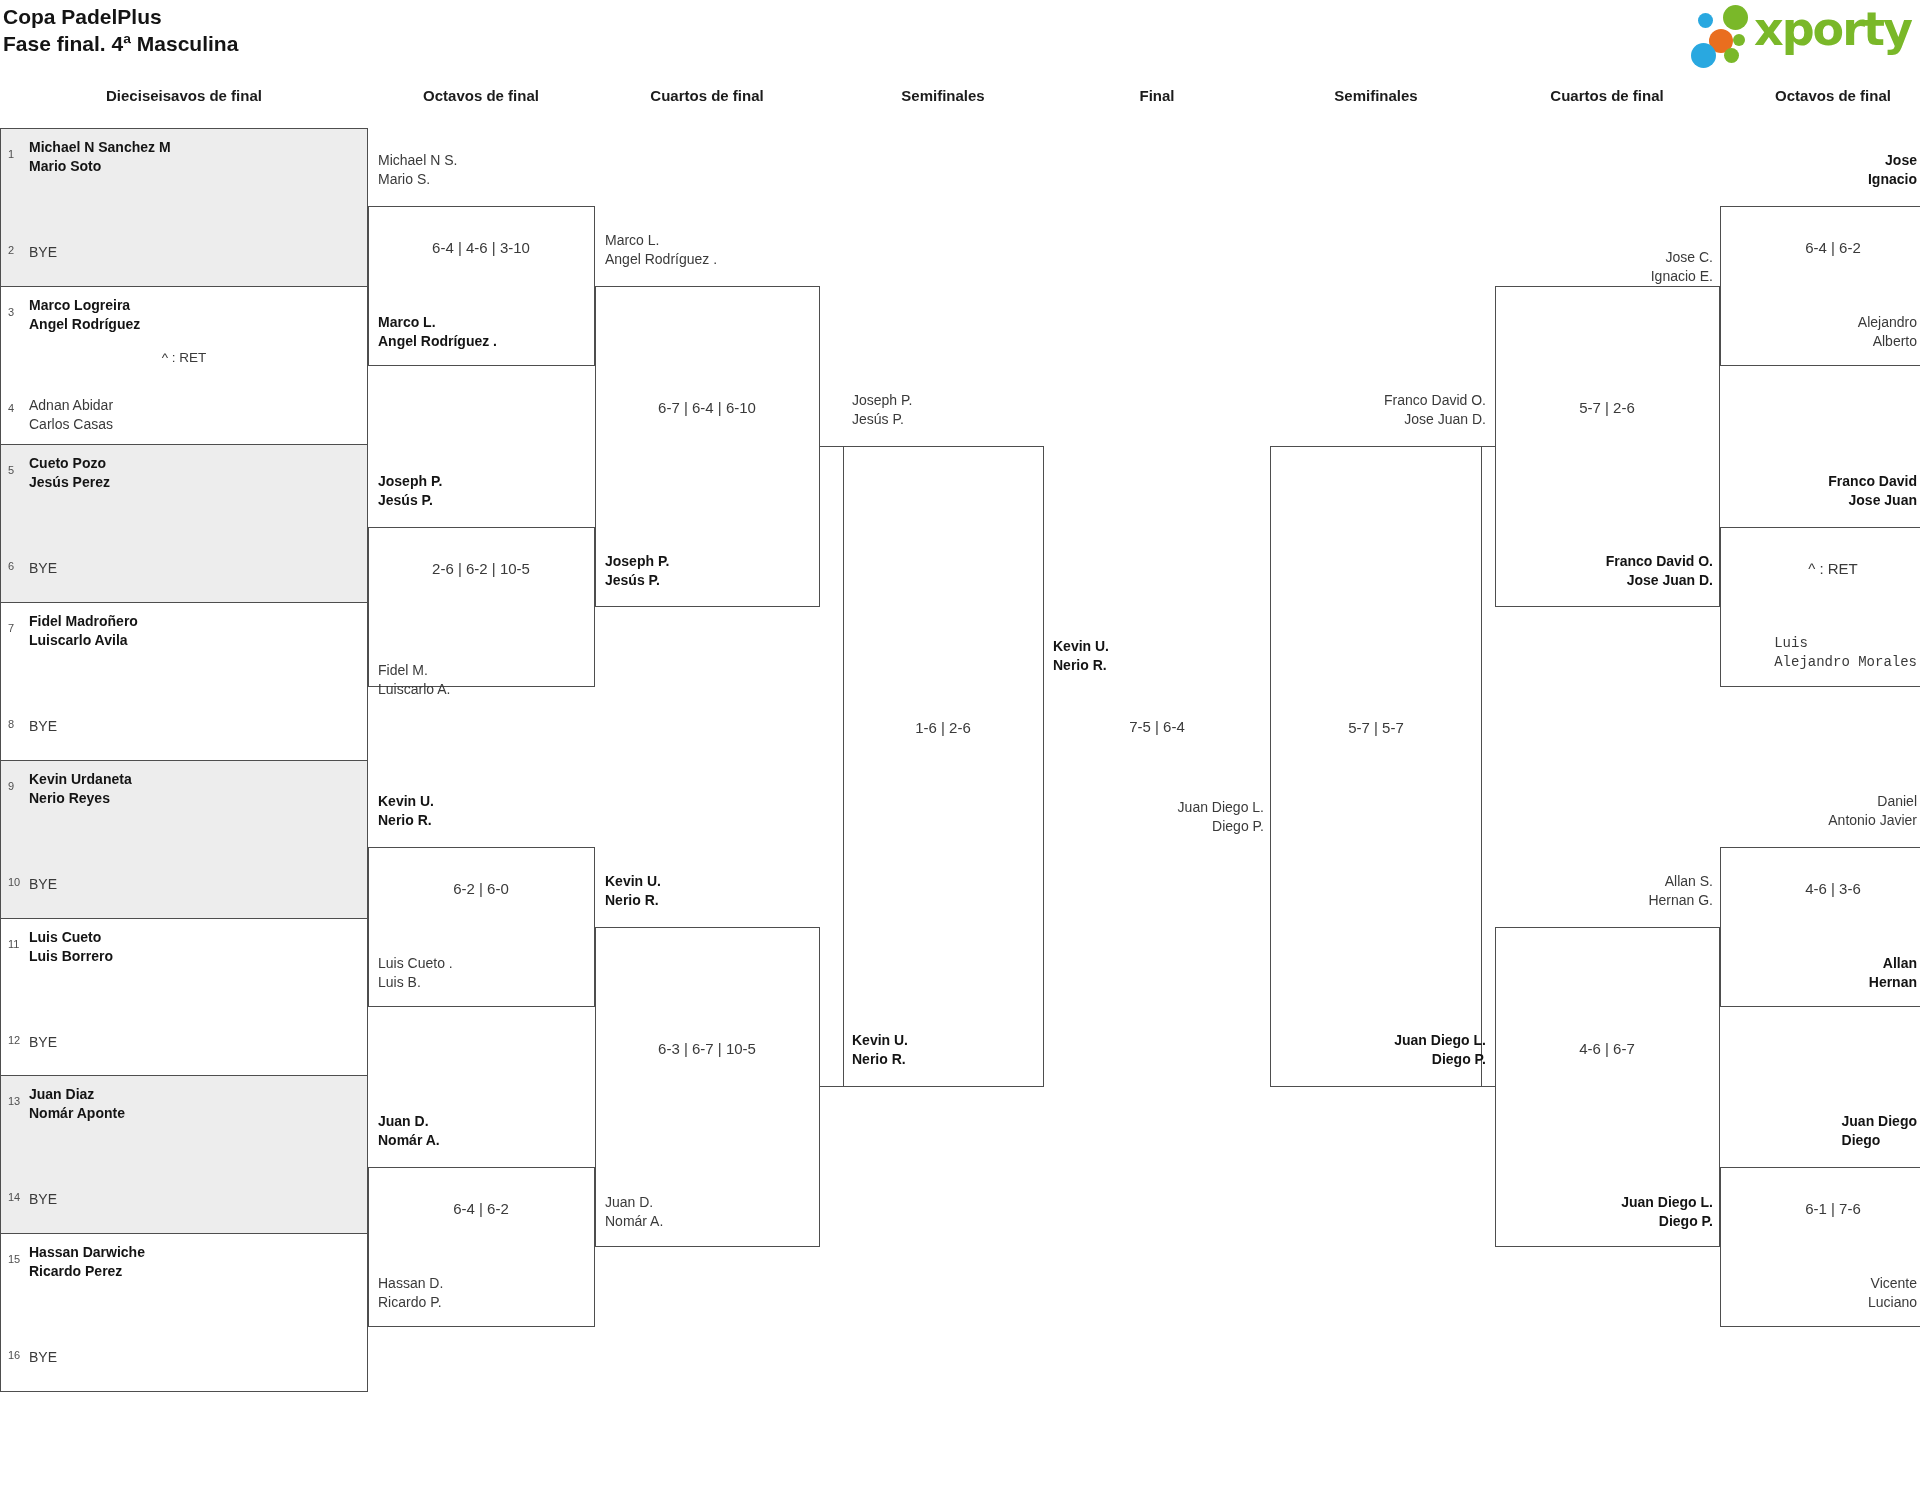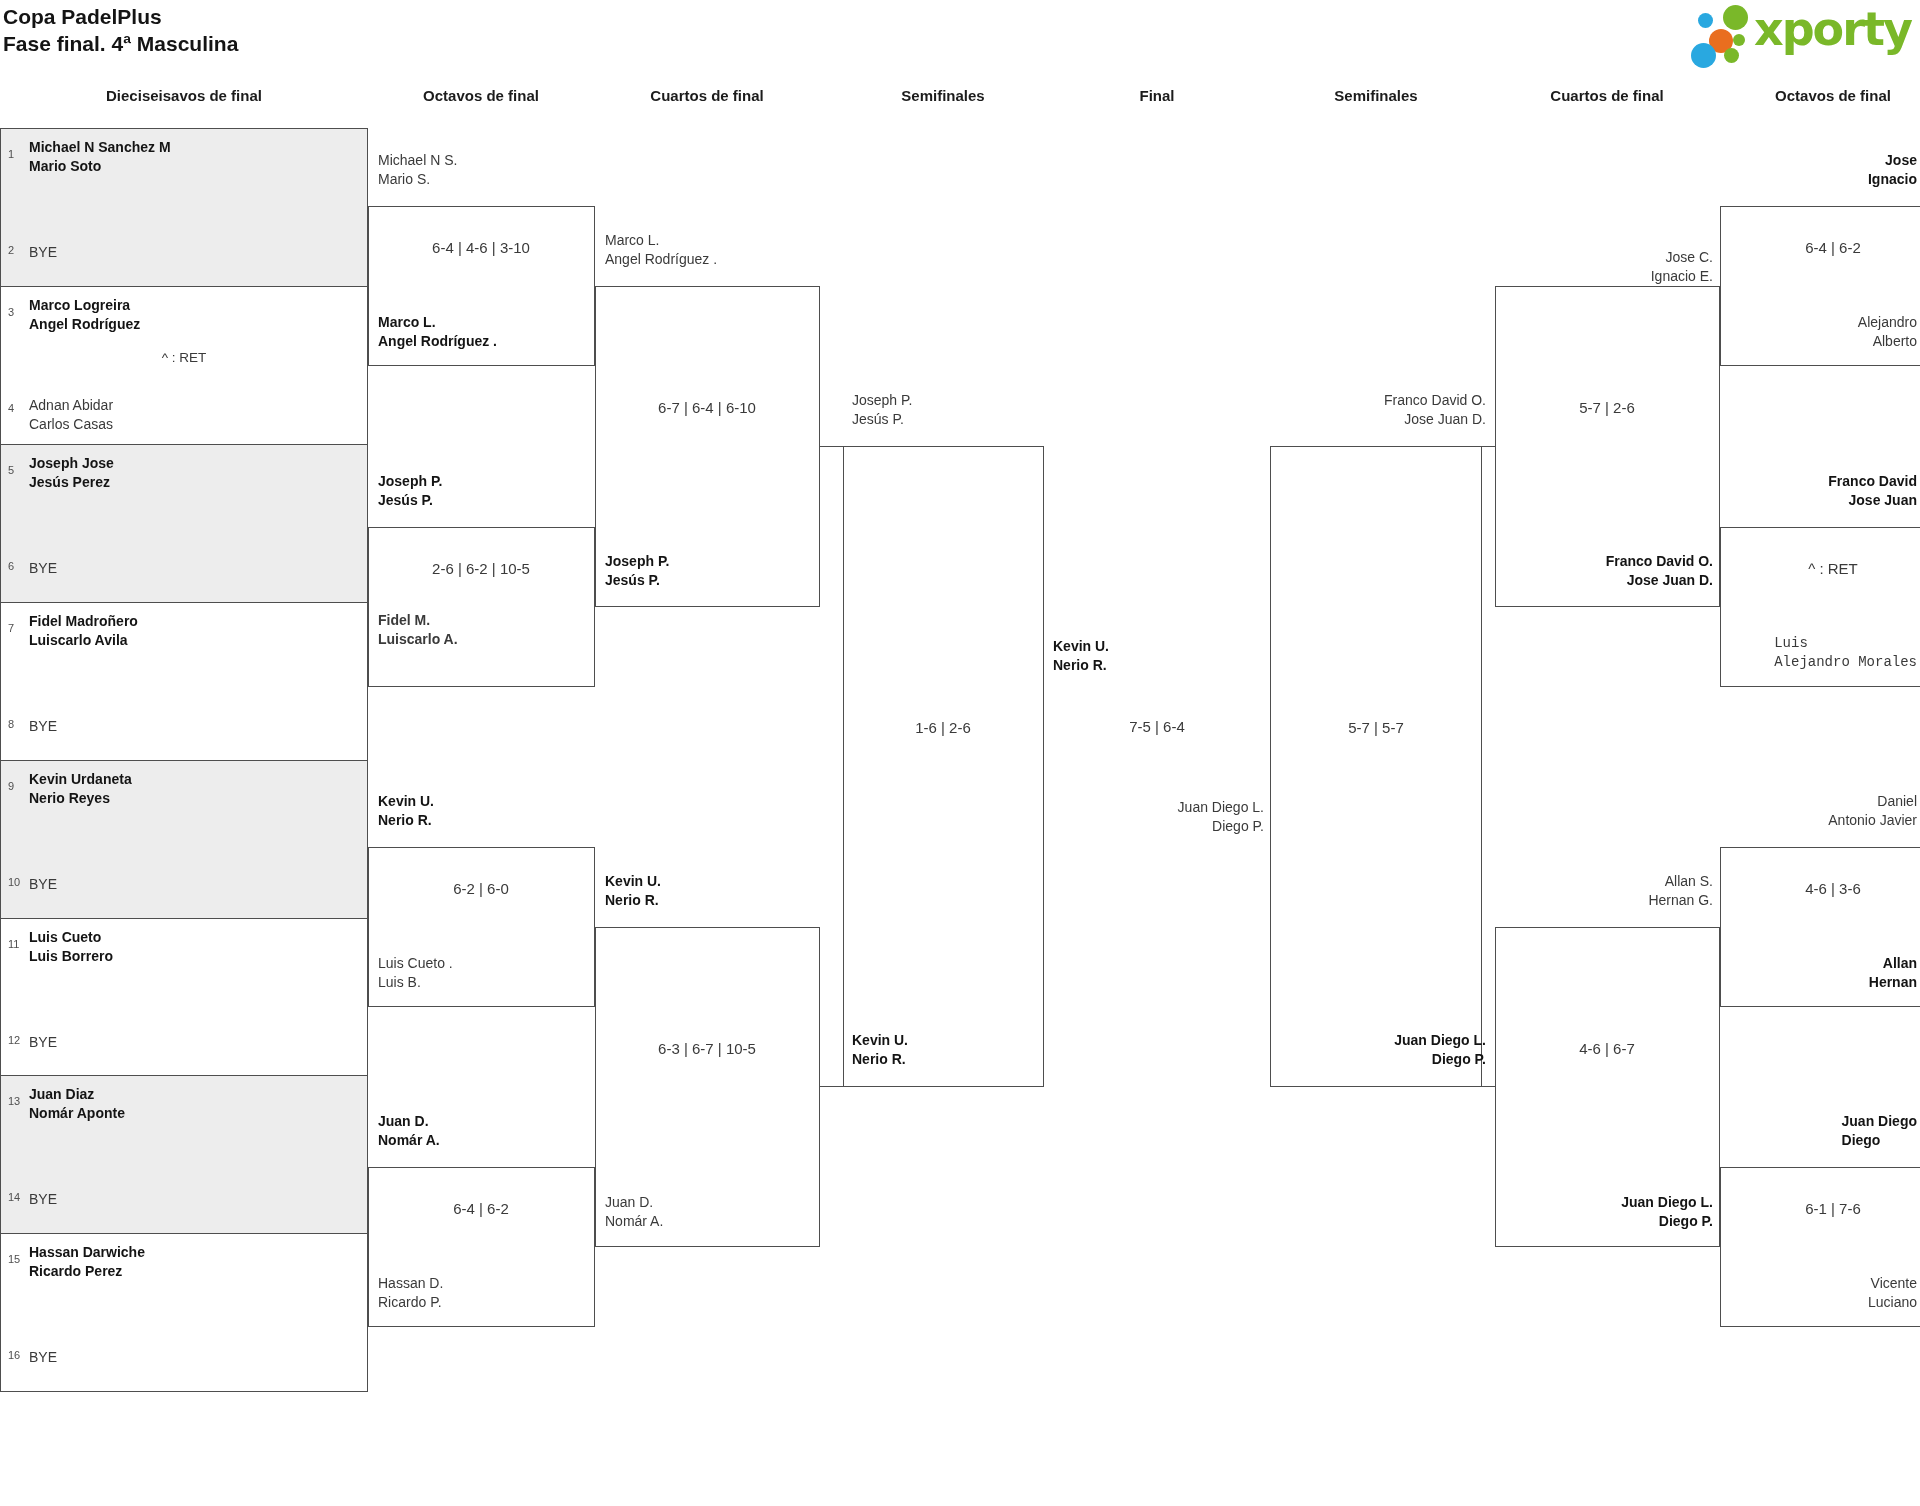--- a/index.html
+++ b/index.html
@@ -72,21 +72,21 @@
     </div>
     <div class="seed" style="left: 8px; top: 401px;">4</div>
     <div class="team" style="top: 396px; left: 29px;">
       <div>Adnan Abidar</div>
       <div>Carlos Casas</div>
     </div>
     <div class="ret-note" style="left: 0px; top: 350px;">^ : RET</div>
     <div class="box shaded" style="left: 0px; top: 444px; width: 368px; height: 159px;"></div>
     <div class="seed" style="left: 8px; top: 463px;">5</div>
     <div class="team bold" style="top: 454px; left: 29px;">
-      <div>Joseph Jose</div>
+      <div>Cueto Pozo</div>
       <div>Jesús Perez</div>
     </div>
     <div class="seed" style="left: 8px; top: 559px;">6</div>
     <div class="team" style="top: 559px; left: 29px;">
       <div>BYE</div>
     </div>
     <div class="box" style="left: 0px; top: 602px; width: 368px; height: 159px;"></div>
     <div class="seed" style="left: 8px; top: 621px;">7</div>
     <div class="team bold" style="top: 612px; left: 29px;">
       <div>Fidel Madroñero</div>
@@ -145,21 +145,21 @@
     <div class="team bold" style="top: 313px; left: 378px;">
       <div>Marco L.</div>
       <div>Angel Rodríguez .</div>
     </div>
     <div class="box" style="left: 368px; top: 527px; width: 227px; height: 160px;"></div>
     <div class="team bold" style="top: 472px; left: 378px;">
       <div>Joseph P.</div>
       <div>Jesús P.</div>
     </div>
     <div class="score" style="left: 361px; top: 560px;">2-6 | 6-2 | 10-5</div>
-    <div class="team" style="top: 611px; left: 378px; font-weight: bold;">
+    <div class="team" style="top: 661px; left: 378px;">
       <div>Fidel M.</div>
       <div>Luiscarlo A.</div>
     </div>
     <div class="box" style="left: 368px; top: 847px; width: 227px; height: 160px;"></div>
     <div class="team bold" style="top: 792px; left: 378px;">
       <div>Kevin U.</div>
       <div>Nerio R.</div>
     </div>
     <div class="score" style="left: 361px; top: 880px;">6-2 | 6-0</div>
     <div class="team" style="top: 954px; left: 378px;">

